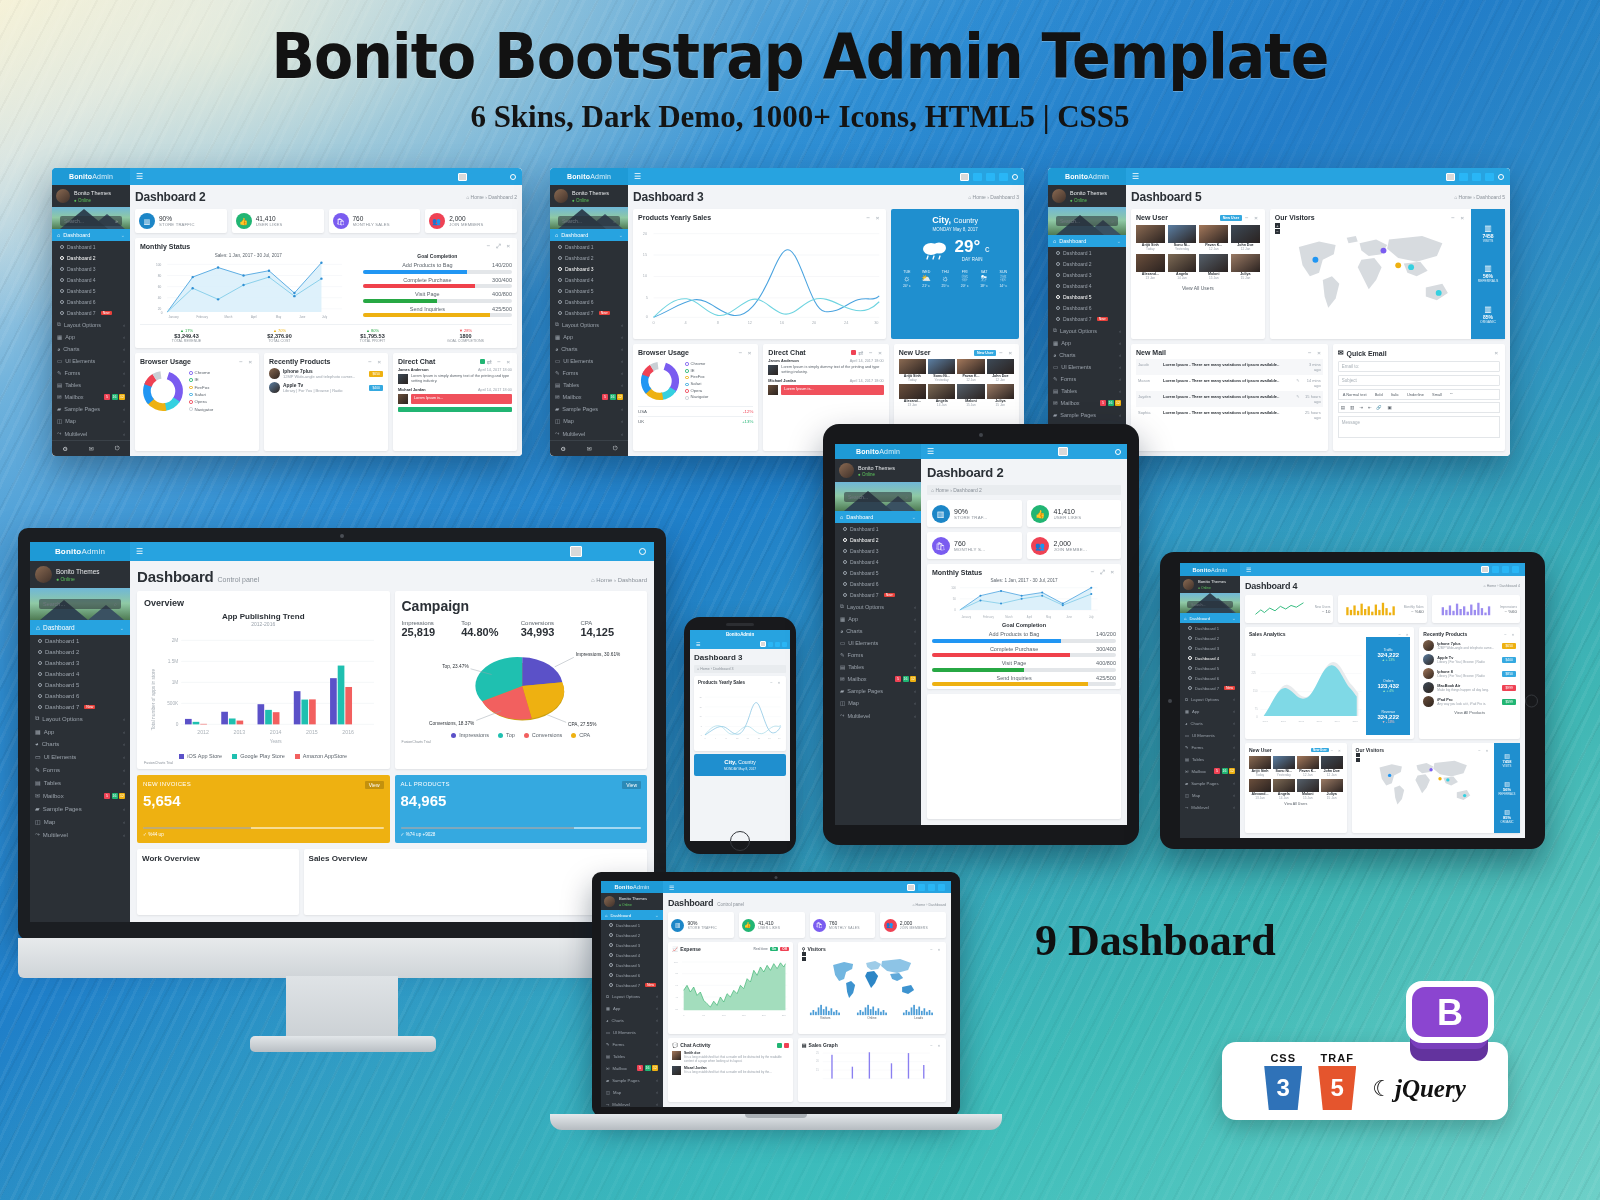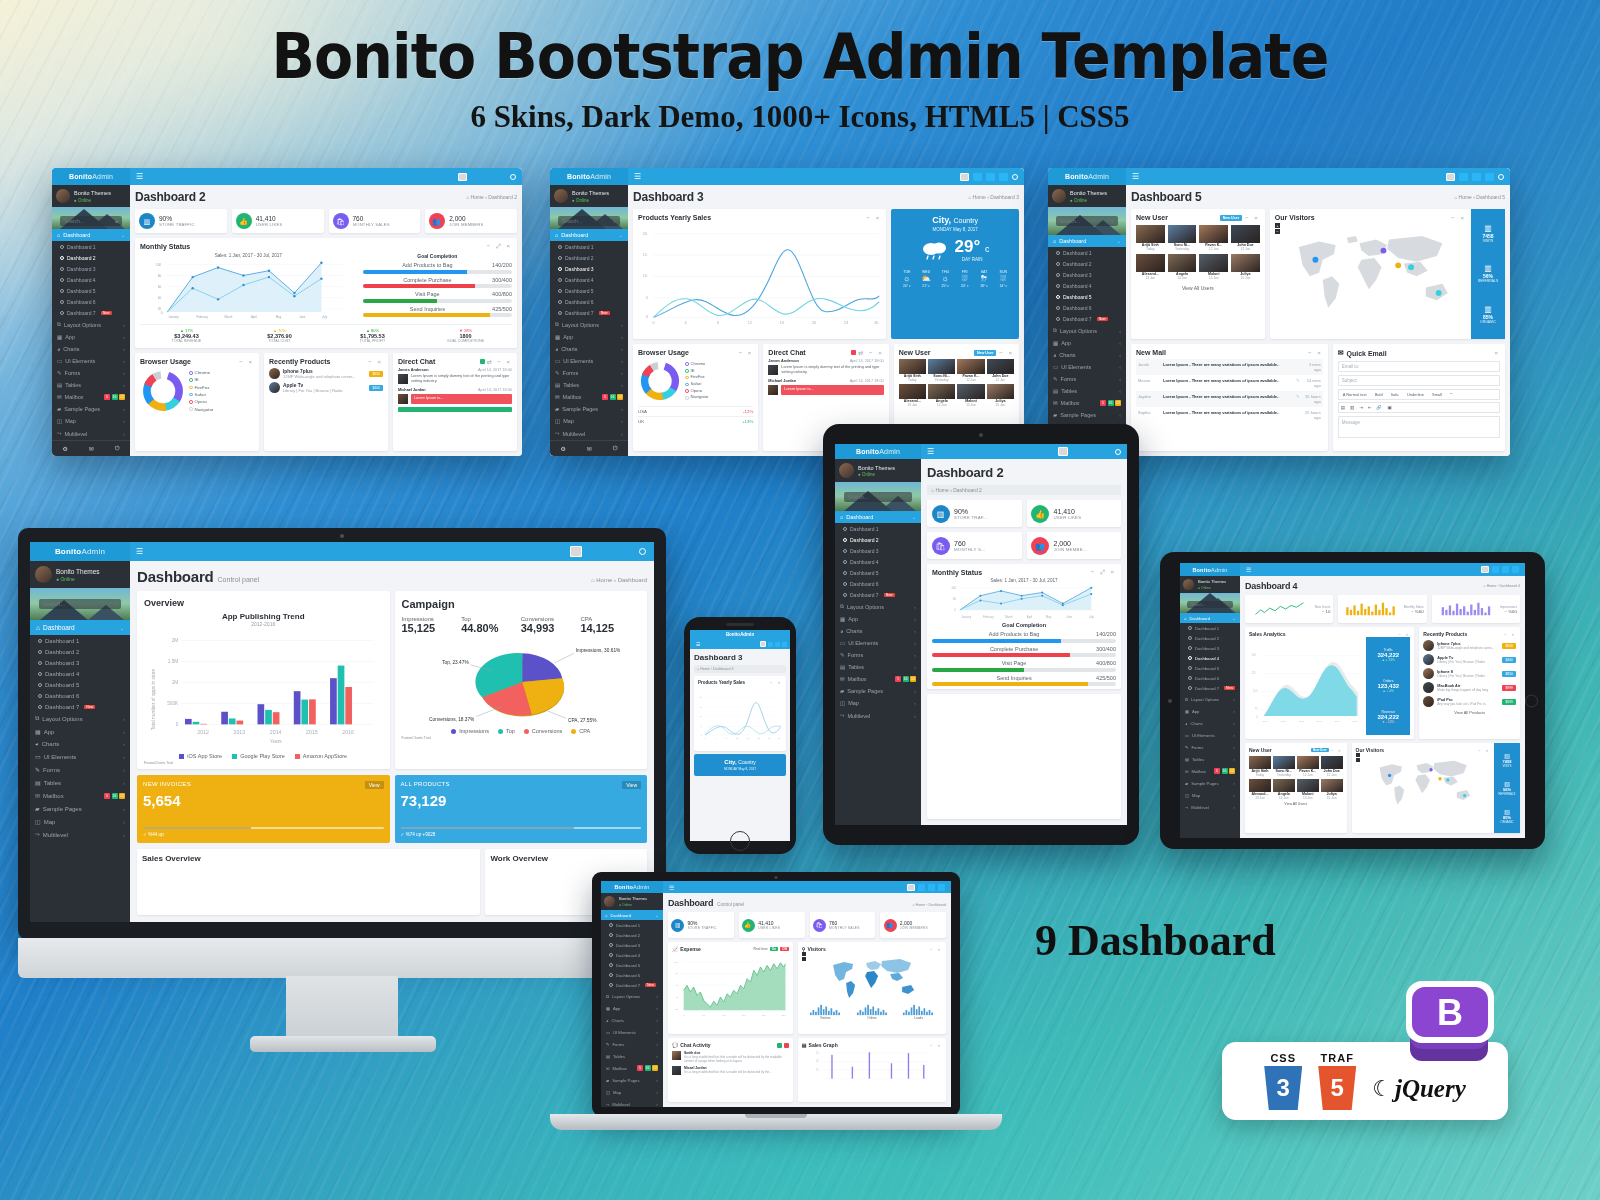--- a/index.html
+++ b/index.html
@@ -1320,25 +1320,25 @@
                     <span>Google Play Store</span>
                   </span>
                   <span style="display:flex;align-items:center;gap:3px">
                     <i style="width:5px;height:5px;background:#f2605f;display:block"></i>
                     <span>Amazon AppStore</span>
                   </span>
                 </div>
               <div class="tiny" style="font-size:3.6px;margin-top:2px">FusionCharts Trial</div>
             </div>
             <div class="card" style="padding:7px">
-              <div class="cardttl" style="font-size:11px">Campaign</div>
+              <div class="cardttl" style="font-size:14px">Campaign</div>
               <div id="camp-stats" style="display:flex;margin-top:6px;">
                   <div style="flex:1">
                     <div style="font-size:6px;color:#5c646c">Impressions</div>
-                    <div style="font-size:11px;font-weight:600;color:#2b3036">15,125</div>
+                    <div style="font-size:11px;font-weight:600;color:#2b3036">25,819</div>
                   </div>
                   <div style="flex:1">
                     <div style="font-size:6px;color:#5c646c">Top</div>
                     <div style="font-size:11px;font-weight:600;color:#2b3036">44.80%</div>
                   </div>
                   <div style="flex:1">
                     <div style="font-size:6px;color:#5c646c">Conversions</div>
                     <div style="font-size:11px;font-weight:600;color:#2b3036">34,993</div>
                   </div>
                   <div style="flex:1">
@@ -1398,33 +1398,33 @@
                 <div style="height:2.5px;background:rgba(255,255,255,.55);margin-top:auto;border-radius:2px;overflow:hidden">
                   <i style="display:block;height:100%;width:45%;background:rgba(0,0,0,.22)"></i>
                 </div>
                 <div style="font-size:4.6px;margin-top:3px">✓ %44 up</div>
               </div>
               <div style="flex:1;min-width:0;background:#35a9e0;border-radius:2px;padding:6px;color:#fff;display:flex;flex-direction:column">
                 <div style="display:flex;align-items:flex-start">
                   <div style="font-size:6px;letter-spacing:.3px">ALL PRODUCTS</div>
                   <div style="margin-left:auto;background:rgba(0,0,0,.18);font-size:5px;padding:1px 4px;border-radius:1px">View</div>
                 </div>
-                <div style="font-size:15px;font-weight:600;margin-top:3px">73,129</div>
+                <div style="font-size:15px;font-weight:600;margin-top:3px">84,965</div>
                 <div style="height:2.5px;background:rgba(255,255,255,.55);margin-top:auto;border-radius:2px;overflow:hidden">
                   <i style="display:block;height:100%;width:72%;background:rgba(0,0,0,.22)"></i>
                 </div>
                 <div style="font-size:4.6px;margin-top:3px">✓ %74 up +9028</div>
               </div>
             </div>
           <div class="row" style="flex:1;min-height:0;">
+            <div class="card" style="flex:1">
+              <div class="cardttl" style="font-size:8px">Work Overview</div>
+              </div>
             <div class="card" style="flex:2.2">
               <div class="cardttl" style="font-size:8px">Sales Overview</div>
-              </div>
-            <div class="card" style="flex:1">
-              <div class="cardttl" style="font-size:8px">Work Overview</div>
               </div>
           </div>
         </div>
       </div>
     </div>
   </div>
   <div style="position:absolute;left:0;top:410px;width:648px;height:40px;background:linear-gradient(180deg,#e7eaec,#cfd4d8);border-radius:0 0 6px 6px;"></div>
   <div style="position:absolute;left:268px;top:448px;width:112px;height:64px;background:linear-gradient(180deg,#dfe3e6,#cbd0d4);"></div>
   <div style="position:absolute;left:232px;top:508px;width:186px;height:16px;background:linear-gradient(180deg,#e2e6e9,#b9bfc4);border-radius:5px;"></div>
 </div>

